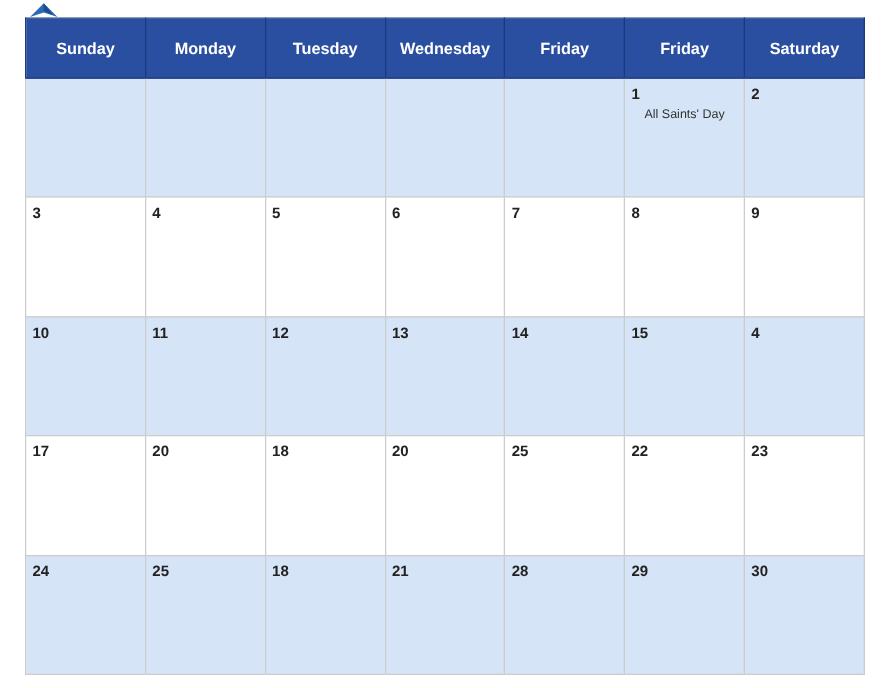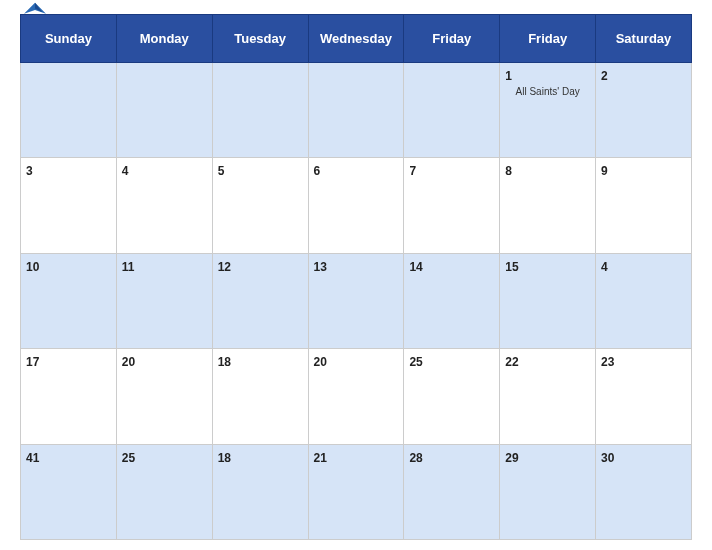--- a/index.html
+++ b/index.html
@@ -154,21 +154,21 @@
       <tr>
         <td><span class="day-num">17</span></td>
         <td><span class="day-num">20</span></td>
         <td><span class="day-num">18</span></td>
         <td><span class="day-num">20</span></td>
         <td><span class="day-num">25</span></td>
         <td><span class="day-num">22</span></td>
         <td><span class="day-num">23</span></td>
       </tr>
       <tr>
-        <td><span class="day-num">41</span></td>
+        <td><span class="day-num">24</span></td>
         <td><span class="day-num">25</span></td>
         <td><span class="day-num">18</span></td>
         <td><span class="day-num">21</span></td>
         <td><span class="day-num">28</span></td>
         <td><span class="day-num">29</span></td>
         <td><span class="day-num">30</span></td>
       </tr>
     </tbody>
 </table>
 

